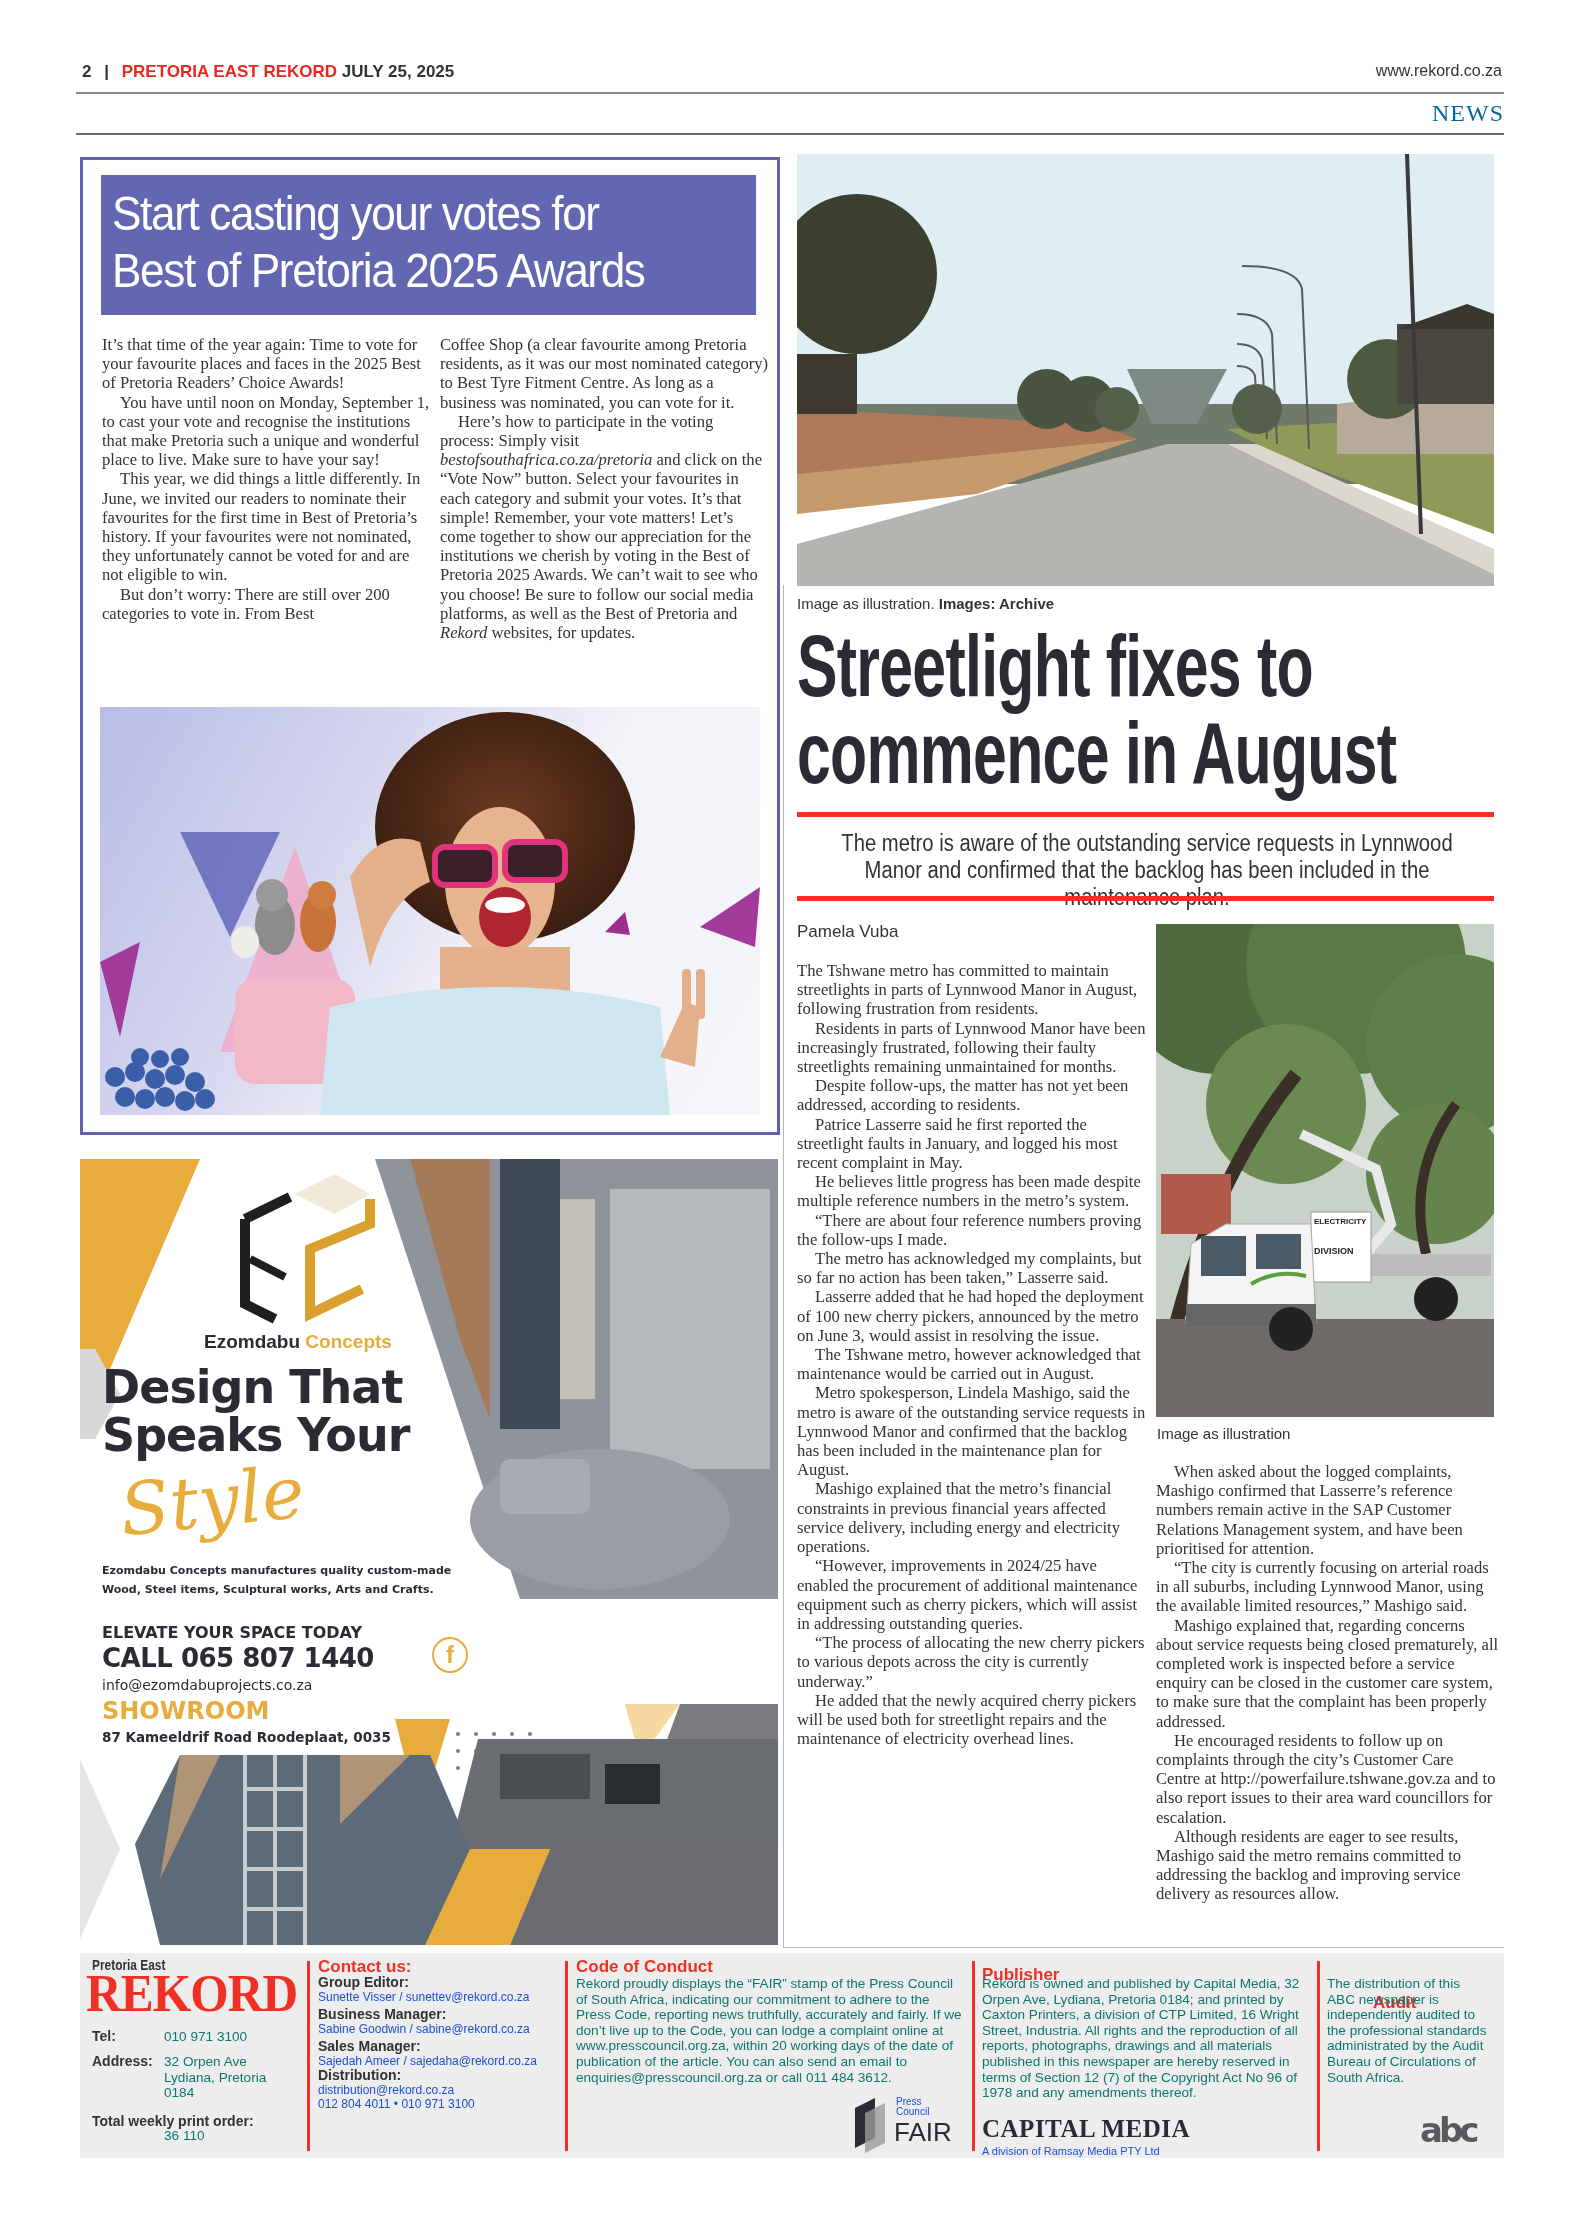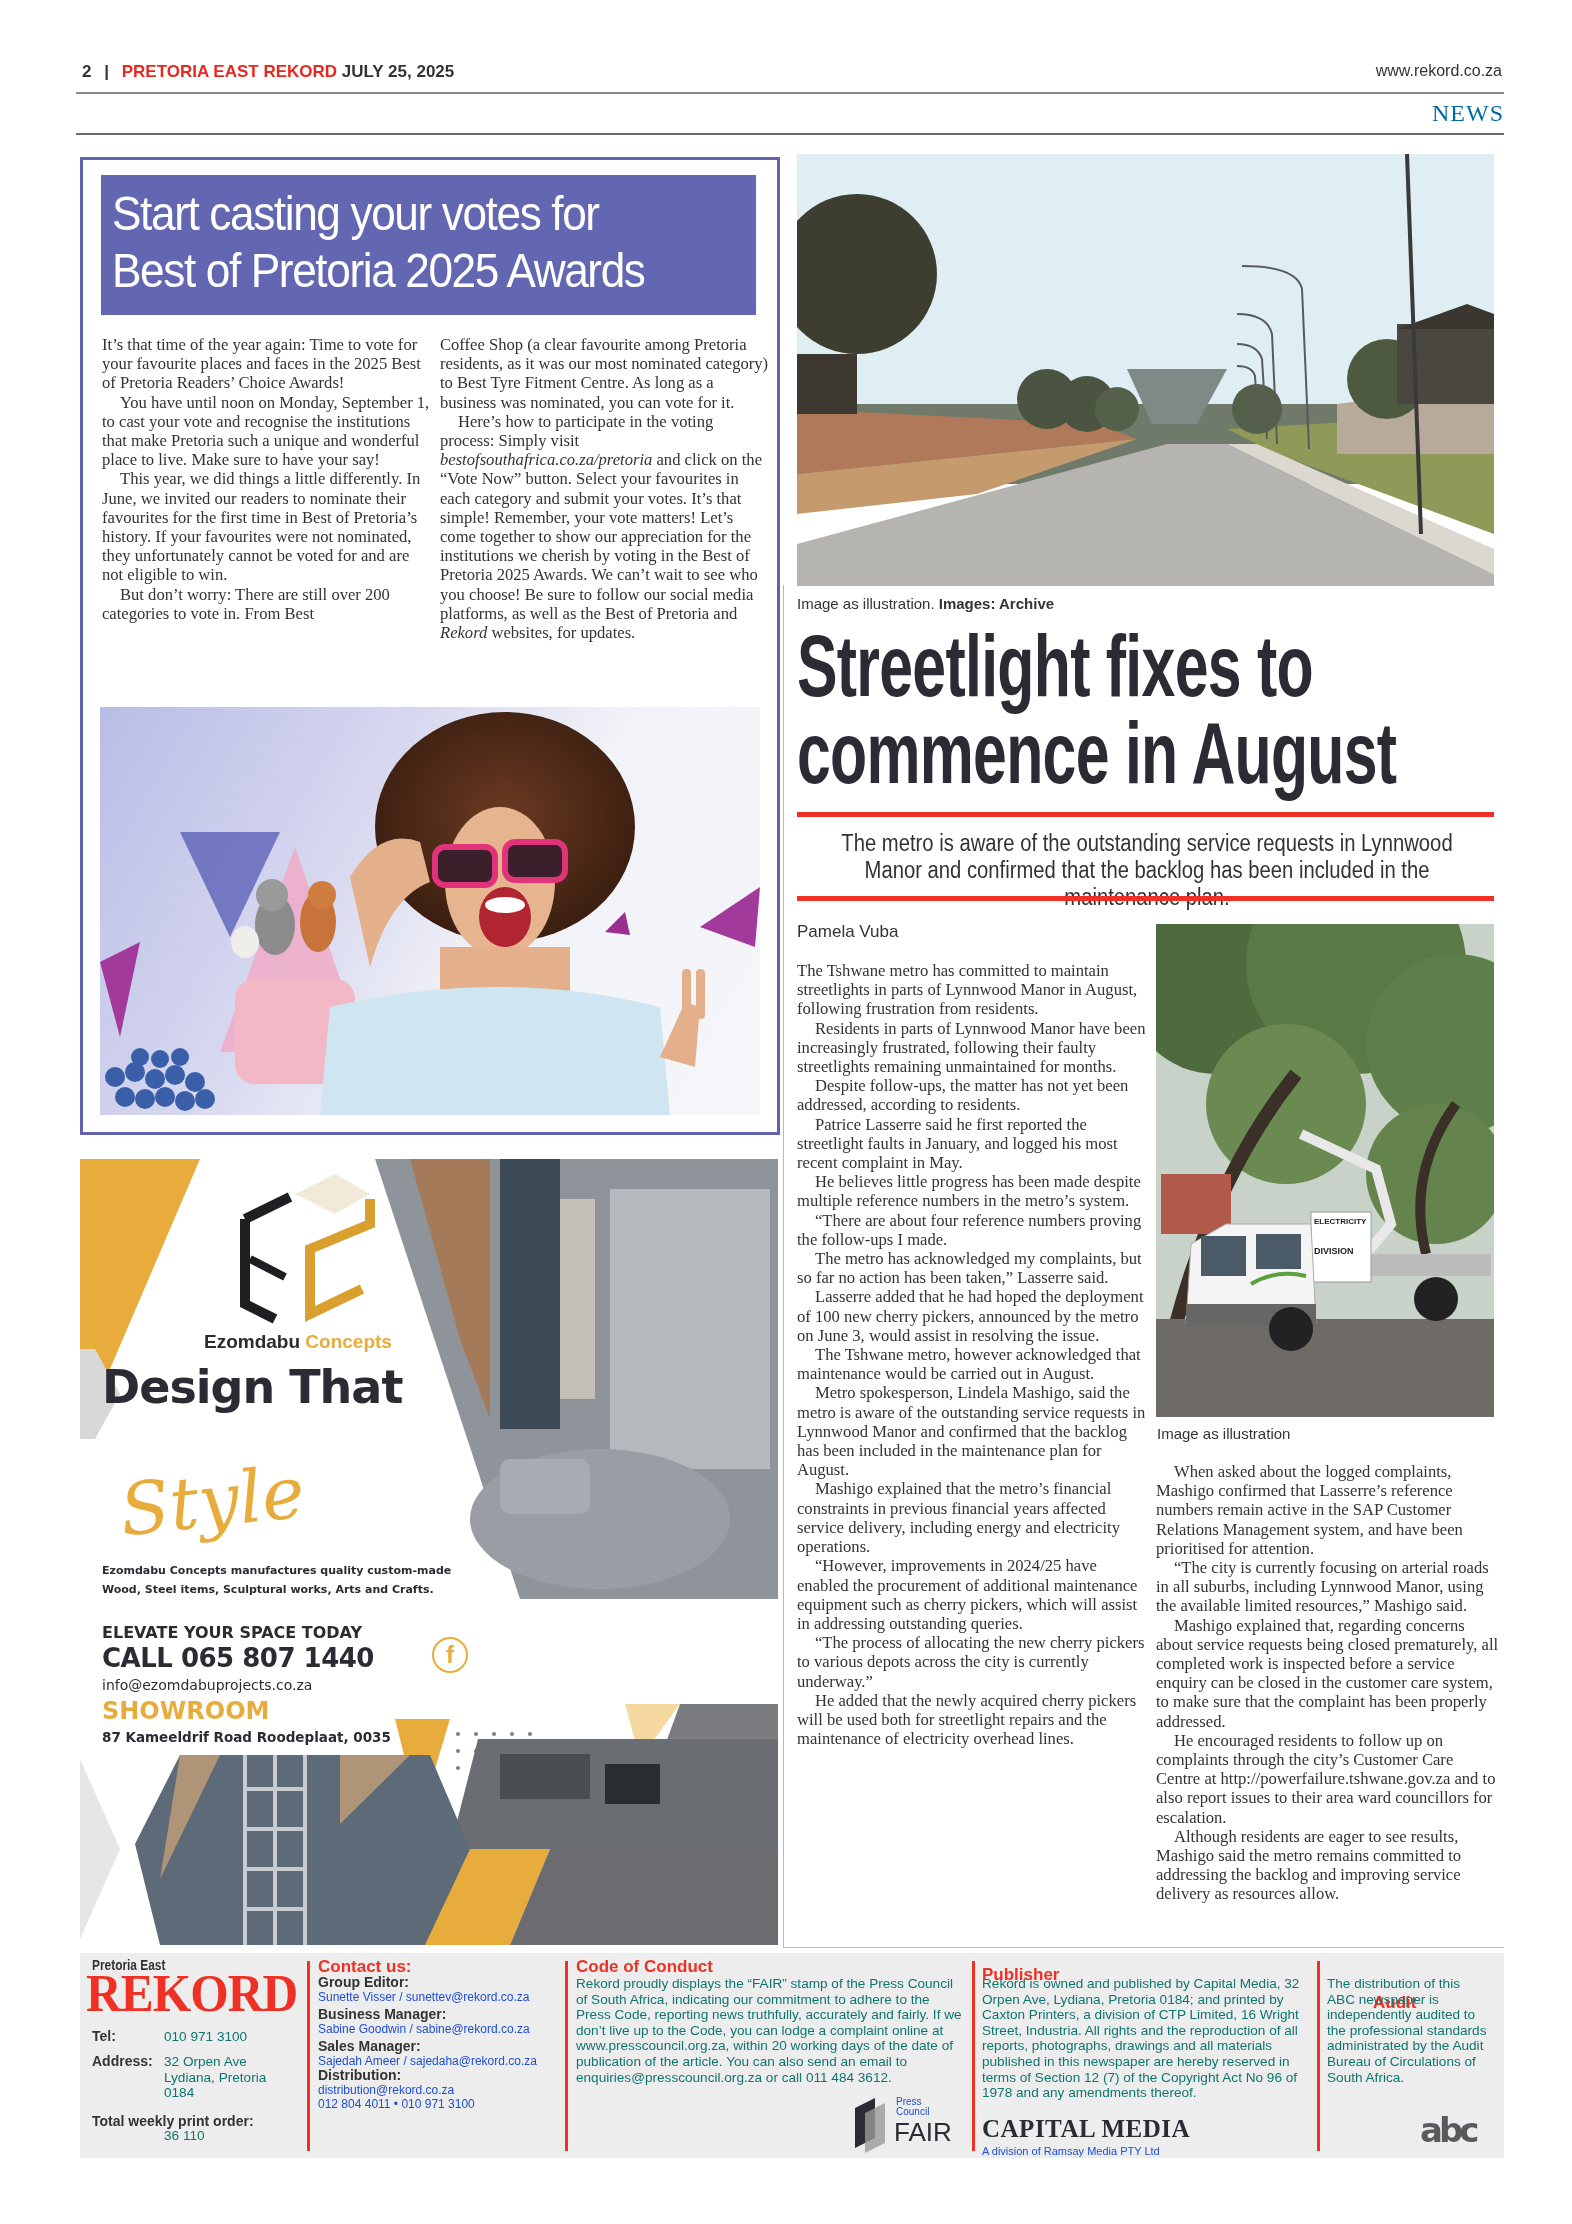--- a/index.html
+++ b/index.html
@@ -320,20 +320,21 @@
       <path d="M 290 40 L 290 65 L 230 90 L 230 155 L 282 130" stroke="#d9a030" stroke-width="10" fill="none"></path>
     </g>
   </svg>
 
   <div class="abs ad-logo-text" style="left:124px; top:172px;text-align:right;">
     <span>Ezomdabu</span>
     <span class="gold">Concepts</span>
   </div>
   <div class="abs ad-head" style="left:22px; top:204px;">
     <div>Design That</div>
+    <div>Speaks Your</div>
   </div>
   <div class="abs ad-style" style="left:40px; top:300px;">Style</div>
   <div class="abs ad-body" style="left:22px; top:402px; width:380px;">Ezomdabu Concepts manufactures quality custom-made Wood, Steel items, Sculptural works, Arts and Crafts.</div>
   <div class="abs ad-elevate" style="left:22px; top:464px;">ELEVATE YOUR SPACE TODAY</div>
   <div class="abs ad-call" style="left:22px; top:484px;">CALL 065 807 1440</div>
   <div class="abs fb" style="left:352px; top:478px;">f</div>
   <div class="abs ad-email" style="left:22px; top:518px;">info@ezomdabuprojects.co.za</div>
   <div class="abs ad-show" style="left:22px; top:538px;">SHOWROOM</div>
   <div class="abs ad-addr" style="left:22px; top:570px;">87 Kameeldrif Road Roodeplaat, 0035</div>
 </div>

